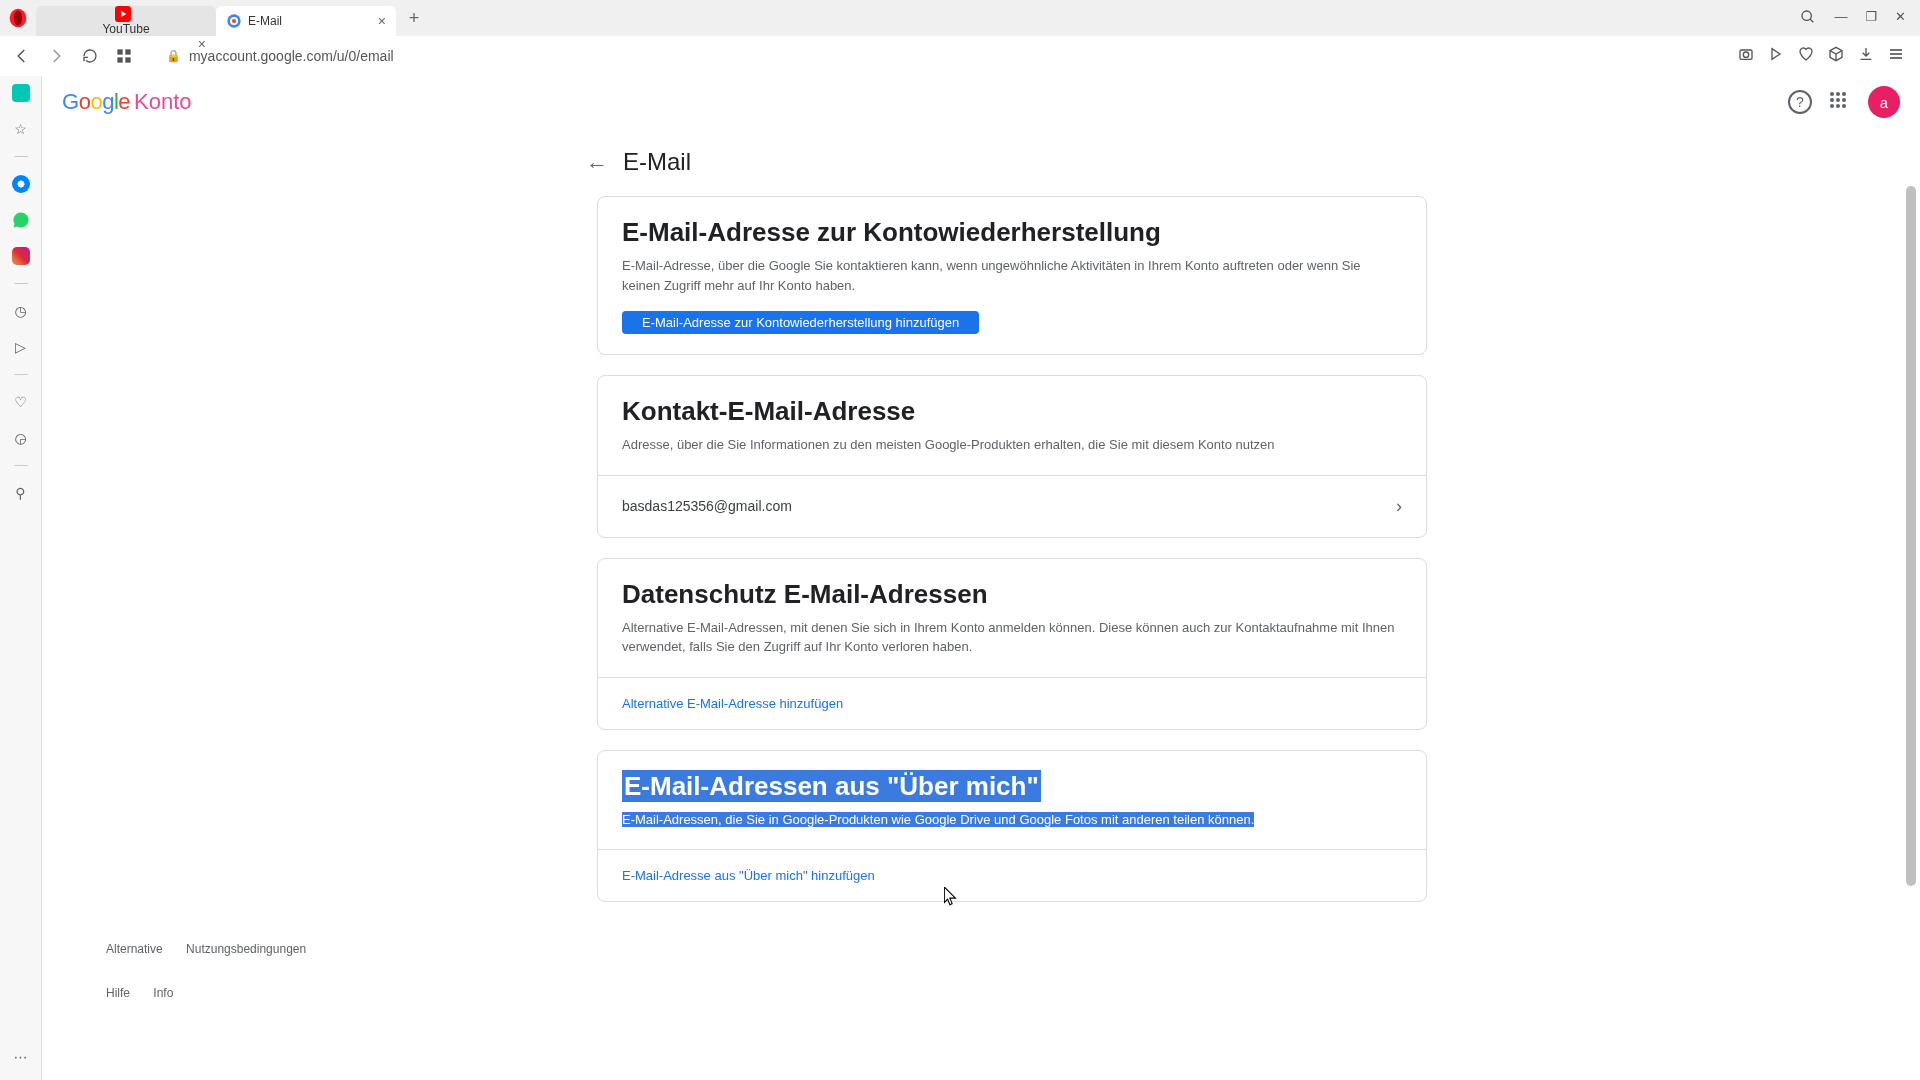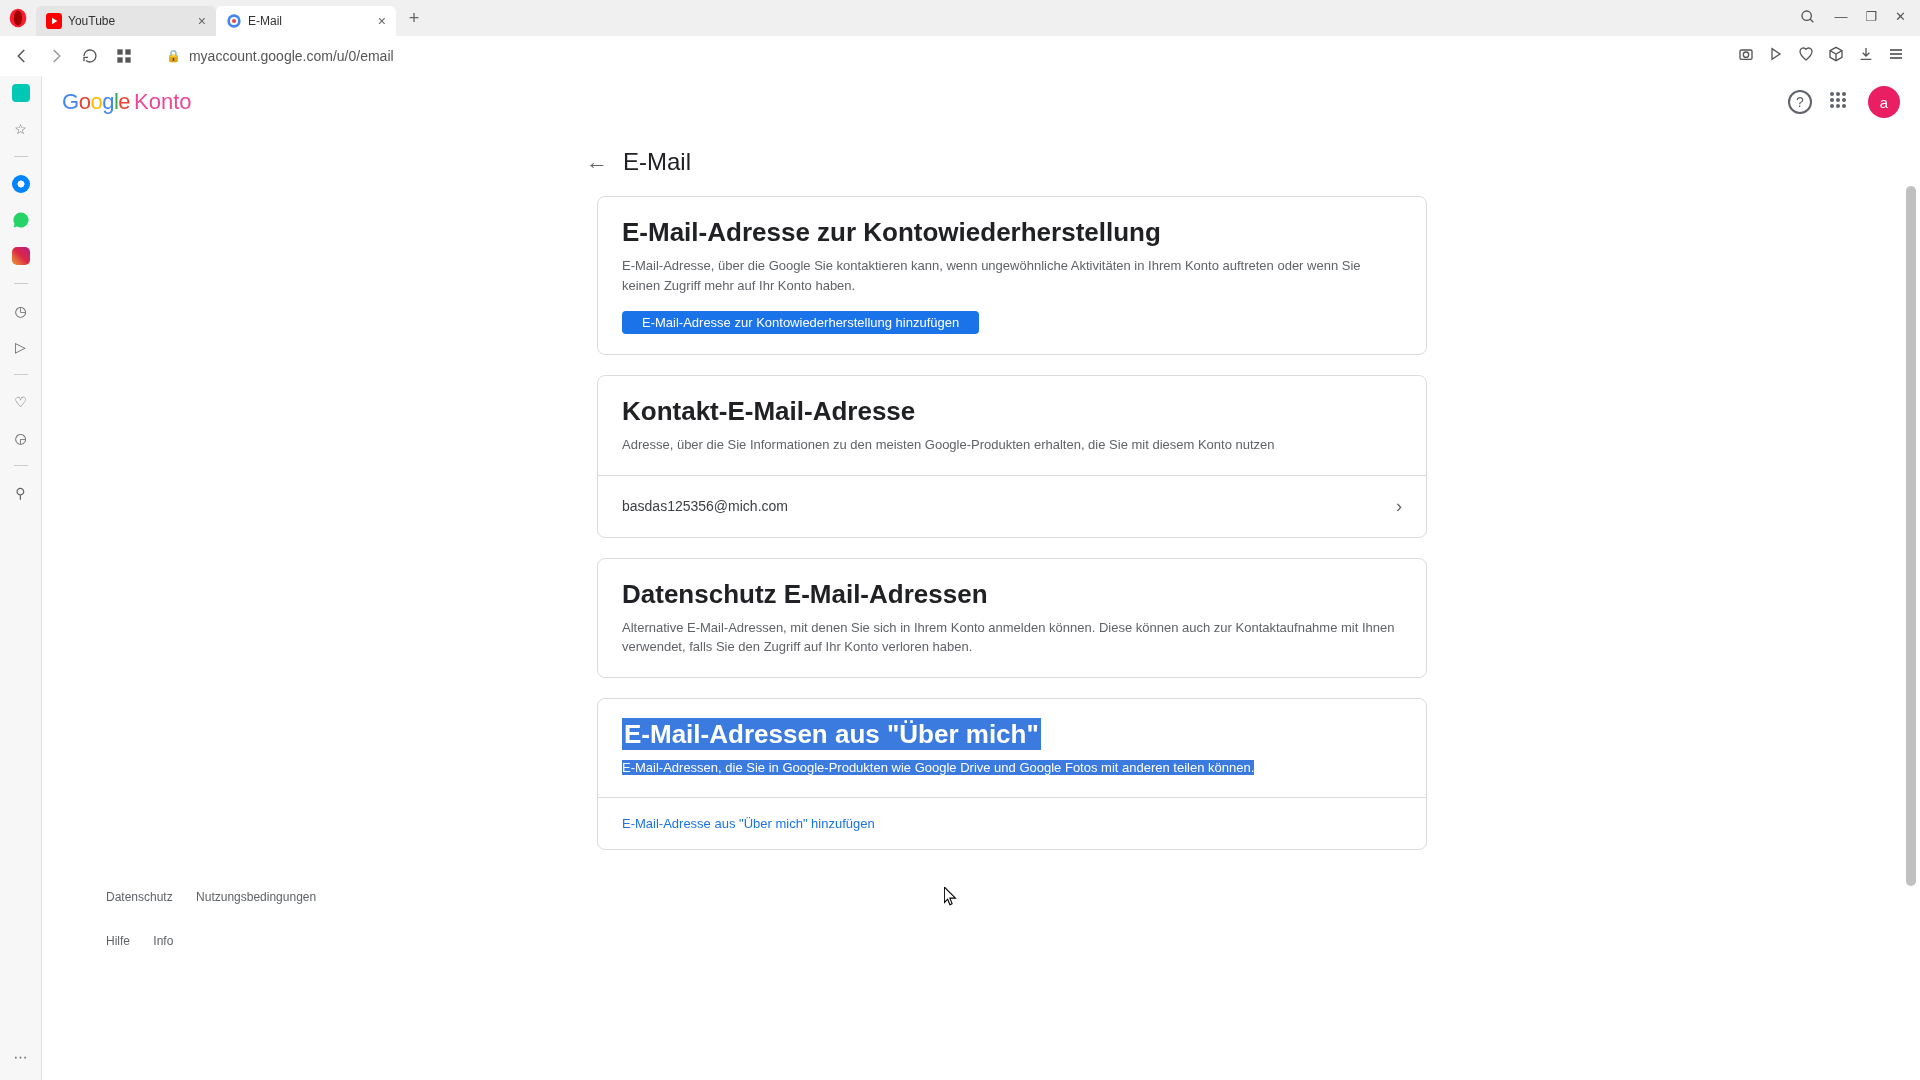--- a/index.html
+++ b/index.html
@@ -5,21 +5,21 @@
 * { margin: 0; padding: 0; box-sizing: border-box; font-family: Arial, Helvetica, sans-serif; }
 body { width: 1920px; height: 1080px; background: #f5f5f5; overflow: hidden; position: relative; }
 
 
 .browser-chrome { background: #fff; border-bottom: 1px solid #e0e0e0; }
 .tab-bar { display: flex; align-items: center; height: 36px; background: #f0f0f0; }
 .opera-o { width: 36px; height: 36px; display: flex; align-items: center; justify-content: center; }
 .opera-o svg { width: 20px; height: 20px; }
 .tab { display: flex; align-items: center; height: 30px; padding: 0 10px; margin-top: 6px; border-radius: 6px 6px 0 0; min-width: 180px; max-width: 200px; font-size: 12px; color: #333; position: relative; }
 .tab.active { background: #fff; }
-.tab.inactive { background: #e5e5e5; }
+.tab.inactive { background: #e5e5e5; flex-direction: column; }
 .tab-favicon { width: 16px; height: 16px; margin-right: 6px; flex-shrink: 0; }
 .tab-close { margin-left: auto; color: #666; cursor: pointer; font-size: 14px; }
 .tab-new { width: 28px; height: 28px; display: flex; align-items: center; justify-content: center; color: #666; cursor: pointer; font-size: 18px; margin-left: 4px; }
 .window-controls { margin-left: auto; display: flex; gap: 18px; padding: 0 14px; color: #555; }
 .window-controls span { cursor: pointer; font-size: 13px; }
 
 .address-bar { display: flex; align-items: center; height: 40px; padding: 0 10px; gap: 10px; }
 .nav-btn { width: 24px; height: 24px; display: flex; align-items: center; justify-content: center; color: #555; cursor: pointer; }
 .url-field { flex: 1; display: flex; align-items: center; gap: 8px; font-size: 14px; color: #555; padding: 0 120px 0 20px; }
 .lock-icon { font-size: 12px; color: #555; }
@@ -232,46 +232,47 @@
         <button class="primary-btn">E-Mail-Adresse zur Kontowiederherstellung hinzufügen</button>
       </div>
     </div>
 
     <div class="card">
       <div class="card-inner">
         <h2>Kontakt-E-Mail-Adresse</h2>
         <p>Adresse, über die Sie Informationen zu den meisten Google-Produkten erhalten, die Sie mit diesem Konto nutzen</p>
       </div>
       <div class="email-row">
-        <span>basdas125356@mich.com</span>
+        <span>basdas125356@gmail.com</span>
         <span class="chevron">›</span>
       </div>
     </div>
 
     <div class="card">
       <div class="card-inner">
         <h2>Datenschutz E-Mail-Adressen</h2>
         <p>Alternative E-Mail-Adressen, mit denen Sie sich in Ihrem Konto anmelden können. Diese können auch zur Kontaktaufnahme mit Ihnen verwendet, falls Sie den Zugriff auf Ihr Konto verloren haben.</p>
       </div>
+      <a class="link-action">Alternative E-Mail-Adresse hinzufügen</a>
     </div>
 
     <div class="card" style="position:relative;">
       <div class="card-inner">
         <h2><span class="selected-title">E-Mail-Adressen aus "Über mich"</span></h2>
         <p style="margin-top:6px;"><span class="selected-desc">E-Mail-Adressen, die Sie in Google-Produkten wie Google Drive und Google Fotos mit anderen teilen können.</span></p>
       </div>
       <a class="link-action">E-Mail-Adresse aus "Über mich" hinzufügen</a>
 
     </div>
 
   </div>
 
   <div class="footer">
     <div class="row">
-      <a>Datenschutz</a>
+      <a>Alternative</a>
       <a>Nutzungsbedingungen</a>
     </div>
     <div class="row">
       <a>Hilfe</a>
       <a>Info</a>
     </div>
   </div>
 </div>
 
 <div class="scrollbar">

